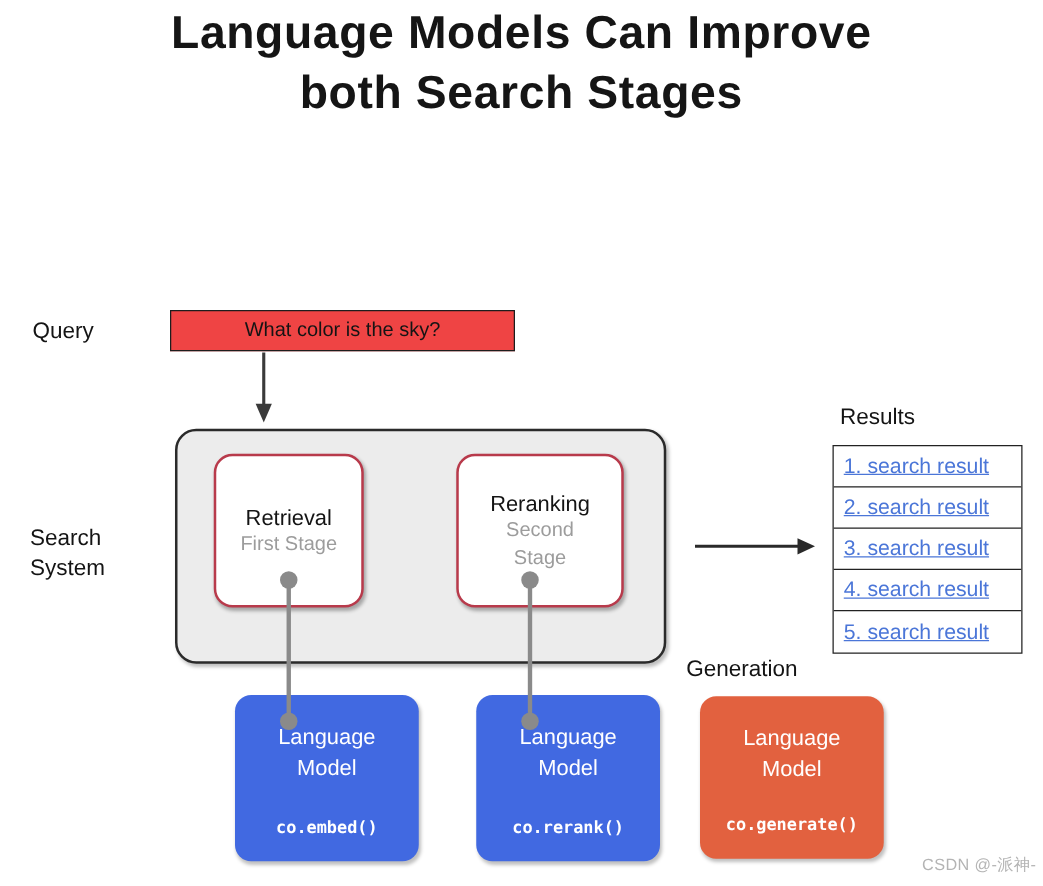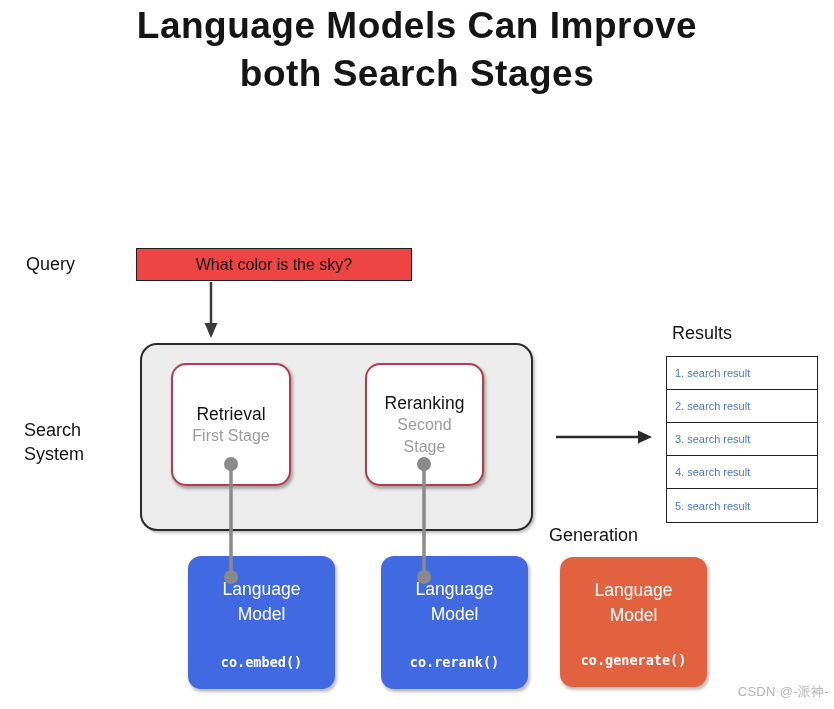--- a/index.html
+++ b/index.html
@@ -36,33 +36,33 @@
   }
   .stage-box{
     position:absolute;background:#fff;
     border:2px solid #b83a4b;border-radius:15px;
     box-shadow:1.5px 2.5px 3px rgba(0,0,0,.3);
     box-sizing:border-box;
     display:flex;flex-direction:column;align-items:center;justify-content:center;
     text-align:center;
   }
   .stage-retrieval{left:171px;top:363px;width:120px;height:123px;}
-  .stage-reranking{left:365px;top:363px;width:119px;height:123px;}
+  .stage-reranking{left:365px;top:363px;width:134px;height:123px;}
   .stage-name{font-size:17.5px;line-height:22px;color:#141414;}
   .stage-sub{font-size:16px;line-height:22px;color:#9c9c9c;}
   .stage-sub.narrow{max-width:64px;}
 
   .results-table{
     position:absolute;left:666px;top:356px;width:152px;
     background:#fff;border:1.5px solid #222;box-sizing:border-box;
   }
   .result-row{
     height:33px;display:flex;align-items:center;
-    padding-left:8px;font-size:11px;color:#4b76d8;
-    border-bottom:1.5px solid #222;box-sizing:border-box;
+    padding-left:8px;font-size:17px;color:#4b76d8;
+    border-bottom:1.5px solid #222;box-sizing:border-box;text-decoration:underline;
   }
   .result-row:last-child{border-bottom:none;}
 
   .lm-box{
     position:absolute;border-radius:13px;color:#fff;text-align:center;
     box-shadow:1.5px 2.5px 3px rgba(0,0,0,.25);
     margin-left:32px;
   }
   .lm-0{left:156px;top:556px;width:147px;height:133px;background:#4169e1;}
   .lm-1{left:349px;top:556px;width:147px;height:133px;background:#4169e1;}

